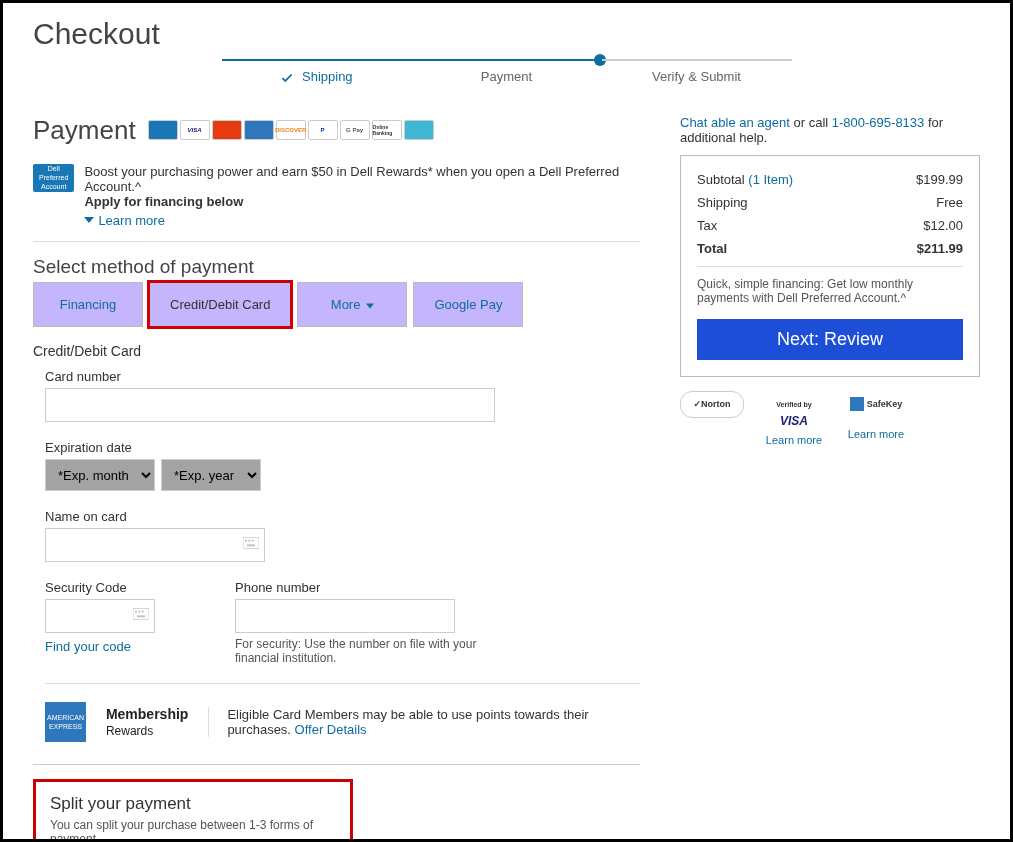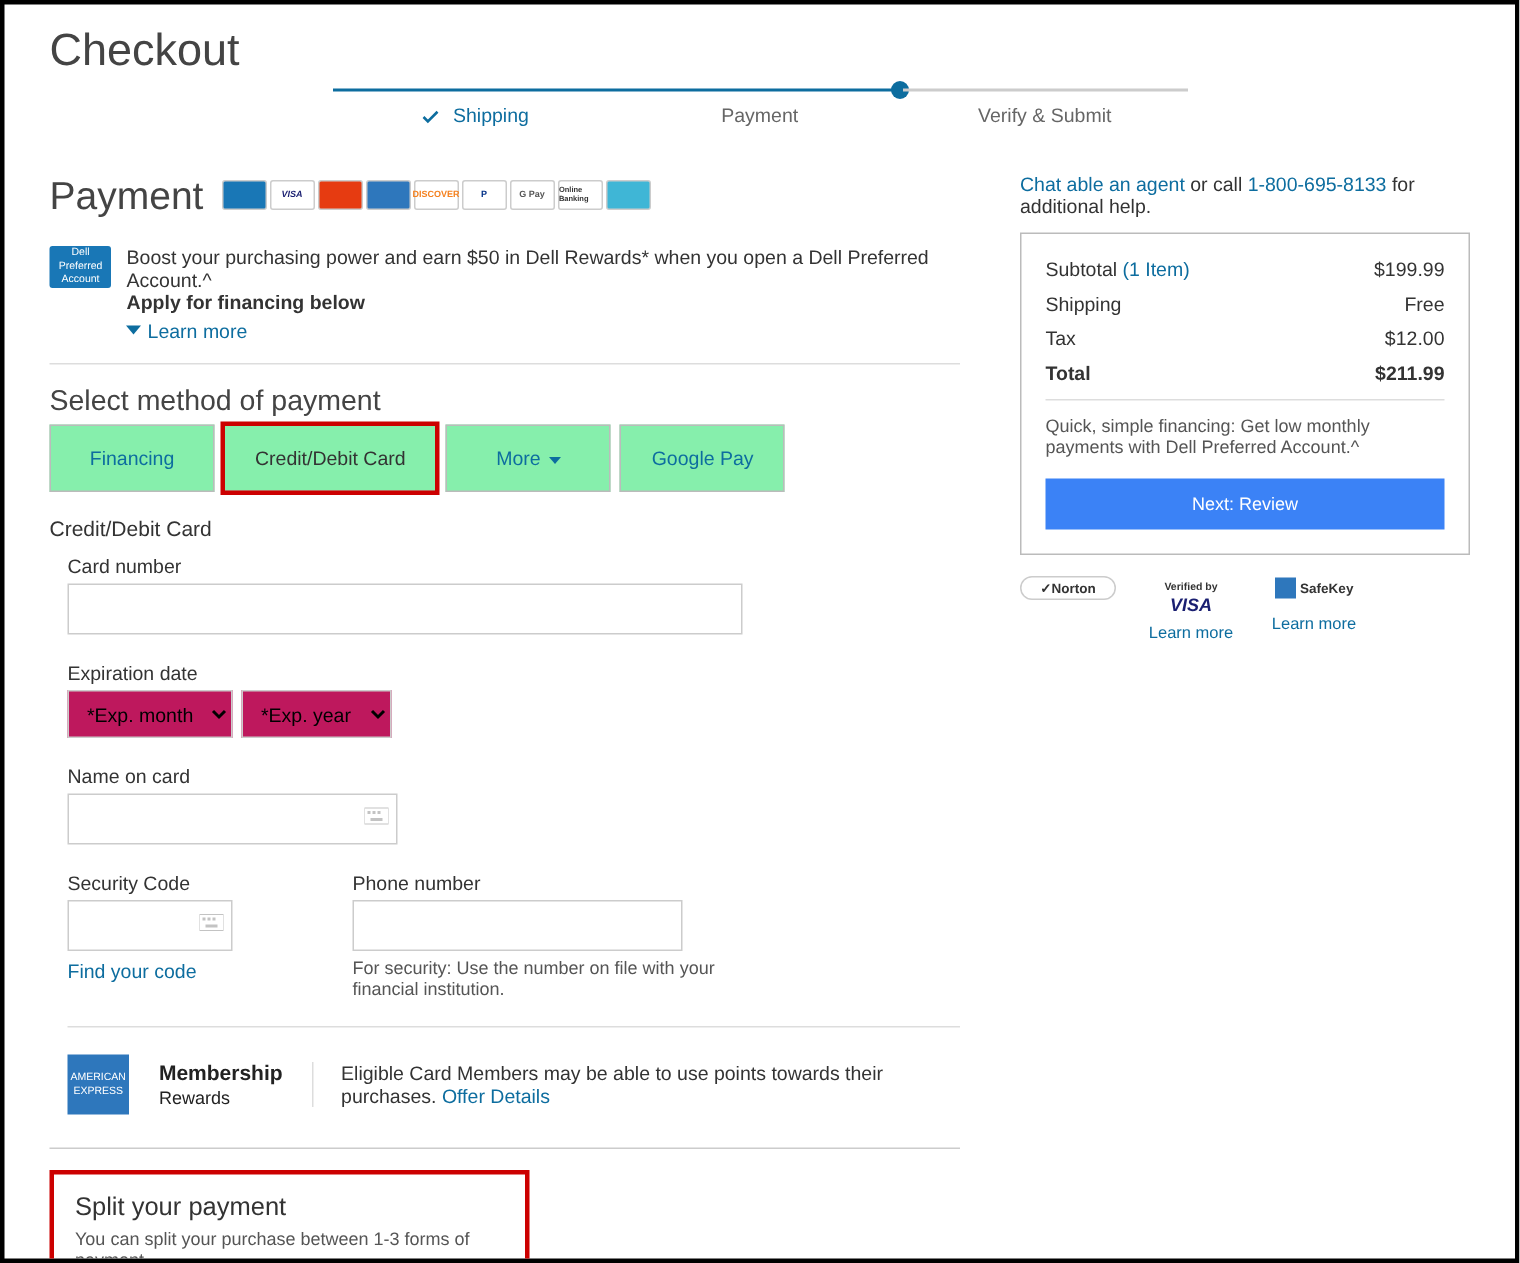--- a/index.html
+++ b/index.html
@@ -35,31 +35,31 @@
 
 .promo-row { display:flex; align-items:flex-start; gap:10px; margin-top:18px; border-bottom:1px solid #ddd; padding-bottom:12px; }
 .promo-badge { width:44px; height:28px; background:#1977b6; color:#fff; font-size:7px; line-height:9px; display:flex; align-items:center; justify-content:center; text-align:center; border-radius:2px; padding:2px; }
 .promo-text { font-size:13px; color:#333; }
 .promo-text .bold { font-weight:bold; }
 .learn-more { color:#0d6d9f; font-size:13px; margin-top:4px; display:inline-flex; align-items:center; cursor:pointer; }
 .learn-more svg { margin-right:4px; }
 
 .select-title { font-size:19px; color:#444; margin-top:14px; margin-bottom:4px; }
 .method-tabs { display:flex; gap:6px; }
-.method-tab { border:1px solid #bbb; padding:14px 20px; font-size:13px; color:#0d6d9f; text-align:center; cursor:pointer; background:#86efac; min-width:110px; }
+.method-tab { border:1px solid #bbb; padding:14px 20px; font-size:13px; color:#0d6d9f; text-align:center; cursor:pointer; background:#c4b5fd; min-width:110px; }
 .method-tab.selected { outline:3px solid #c00; outline-offset:-1px; color:#333; }
 .method-tab.more svg { vertical-align:middle; margin-left:2px; }
 
 .form-title { font-size:14px; color:#333; margin-top:16px; margin-bottom:10px; }
 .fld-label { font-size:13px; color:#333; margin-bottom:4px; display:block; }
 .fld-group { margin-bottom:18px; margin-left:12px; }
 .fld-input { border:1px solid #ccc; height:34px; padding:4px 8px; font-size:13px; width:450px; }
 .fld-input.sm { width:110px; position:relative; }
 .fld-input.med { width:220px; }
-.sel { border:1px solid #ccc; height:32px; padding:4px 8px; font-size:13px; background:#be185d; }
+.sel { border:1px solid #ccc; height:32px; padding:4px 8px; font-size:13px; background:#a3a3a3; }
 .sel-row { display:flex; gap:6px; }
 .cols-2 { display:flex; gap:80px; }
 .input-wrap { position:relative; display:inline-block; }
 .kb-icon { position:absolute; right:6px; top:8px; width:16px; height:14px; opacity:0.5; }
 .link { color:#0d6d9f; font-size:13px; cursor:pointer; }
 .help-text { font-size:12px; color:#555; margin-top:4px; max-width:280px; }
 
 .amex-promo { display:flex; align-items:center; gap:20px; margin-top:16px; border-top:1px solid #ddd; padding-top:18px; margin-left:12px; }
 .amex-badge { width:50px; height:40px; background:#2e77bc; color:#fff; font-size:7px; display:flex; align-items:center; justify-content:center; text-align:center; line-height:9px; }
 .amex-text-block { border-left:1px solid #ddd; padding-left:18px; font-size:13px; color:#333; }
@@ -72,24 +72,24 @@
 .split-title { font-size:17px; color:#333; margin-bottom:4px; }
 .split-desc { font-size:12px; color:#555; margin-bottom:12px; }
 
 .help-line { font-size:13px; color:#333; margin-bottom:10px; }
 .help-line .link { font-size:13px; }
 .summary-box { border:1px solid #bbb; padding:16px; }
 .sum-row { display:flex; justify-content:space-between; font-size:13px; color:#333; margin-bottom:8px; }
 .sum-row.total { font-weight:bold;text-align:right; }
 .item-link { color:#0d6d9f; }
 .finance-note { font-size:12px; color:#555; border-top:1px solid #ddd; margin-top:10px; padding-top:10px; }
-.next-btn { width:100%; background:#3b82f6; color:#fff; border:none; padding:10px; font-size:12px; margin-top:14px; cursor:pointer; }
+.next-btn { width:100%; background:#1d4ed8; color:#fff; border:none; padding:10px; font-size:18px; margin-top:14px; cursor:pointer; }
 .trust-row { display:flex; gap:18px; margin-top:14px; justify-content:flex-start; }
 .trust-item { text-align:center; font-size:11px; color:#333; }
-.trust-logo { width:64px; height:16px; display:flex; align-items:center; justify-content:center; font-size:9px; font-weight:bold; margin-bottom:2px; }
+.trust-logo { width:64px; height:27px; display:flex; align-items:center; justify-content:center; font-size:9px; font-weight:bold; margin-bottom:2px; }
 .trust-logo.norton { border:1px solid #ccc; border-radius:12px; color:#333; }
 .trust-logo.visa { color:#1a1f71; font-style:italic; }
 .trust-logo.safekey { color:#333; }
 .trust-logo.safekey .sq { width:14px; height:14px; background:#2e77bc; display:inline-block; margin-right:3px; }
 </style>
 </head>
 <body>
 
 <div class="frame">
   <h1 class="page-title">Checkout</h1>

